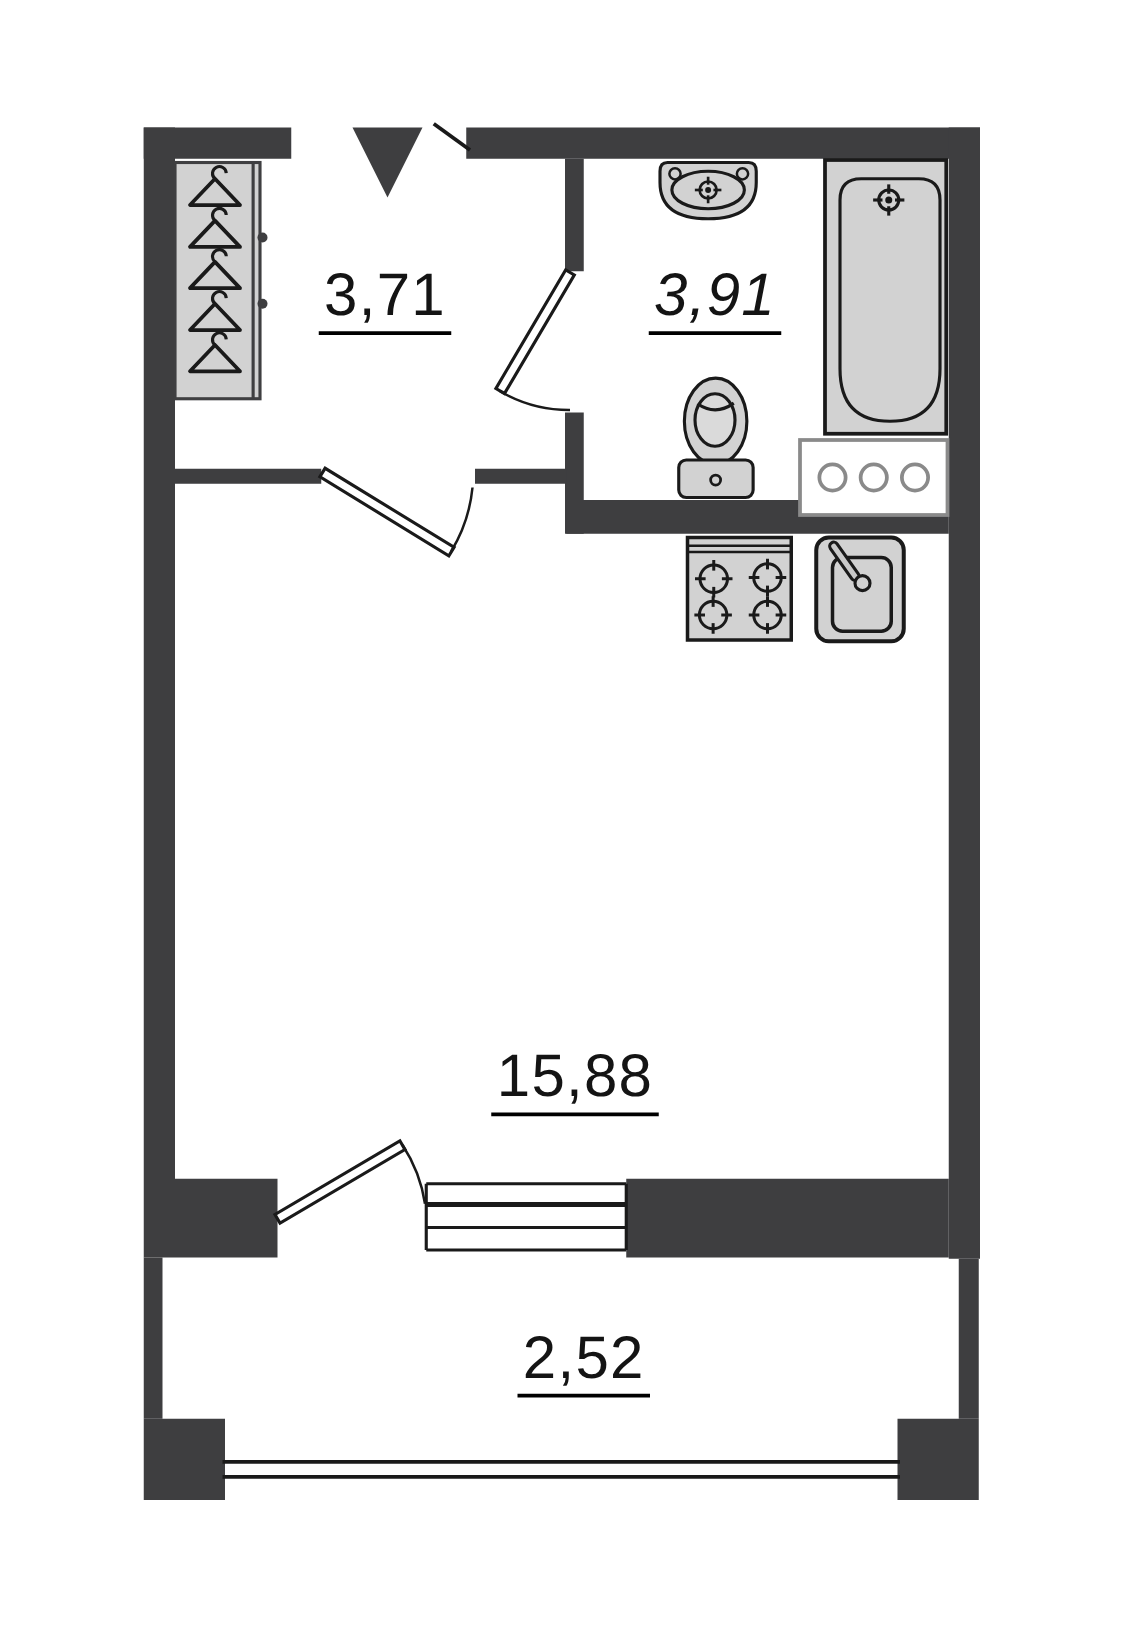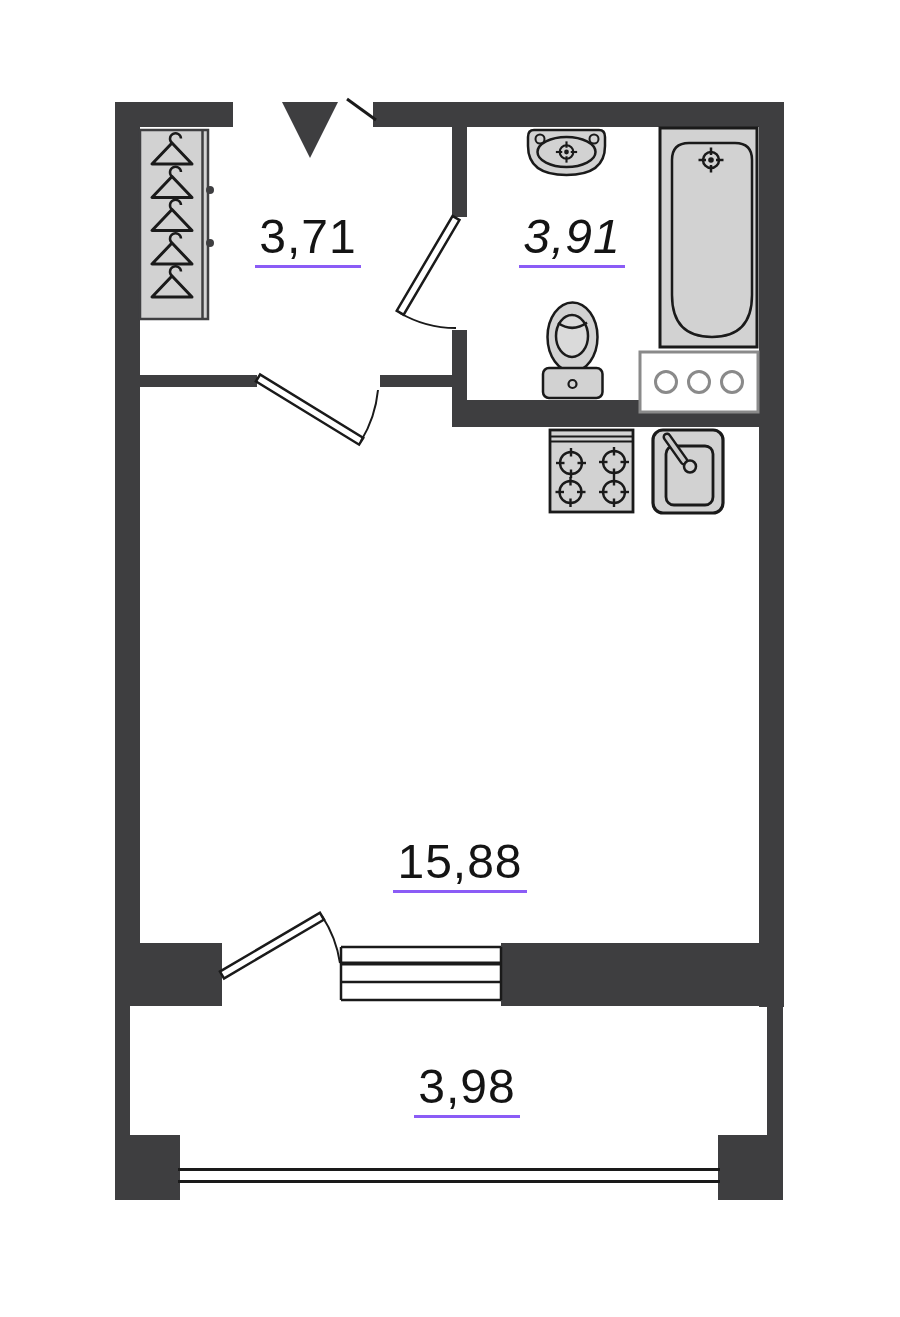--- a/index.html
+++ b/index.html
@@ -13,21 +13,21 @@
   .stage{
     position:relative;width:900px;height:1317px;background:var(--background,#fff);
     overflow:hidden;font-family:"Liberation Sans",sans-serif;
   }
   .wall{position:absolute;background:var(--wall,#3E3E40);}
   .overlay{position:absolute;left:0;top:0;width:900px;height:1317px;}
   .room-label{
     position:absolute;text-align:center;font-size:48px;line-height:50px;
     color:#141414;letter-spacing:1px;white-space:nowrap;
   }
-  .room-label span{display:inline-block;border-bottom:3px solid #8b5cf6;padding:0 4px 3px 4px;}
+  .room-label span{display:inline-block;border-bottom:3px solid #000000;padding:0 4px 3px 4px;}
   
   .fx{fill:var(--fixture-fill,#D2D2D2);}
   .wf{fill:var(--wall,#3E3E40);}
   .ol{stroke:var(--outline,#1A1A1A);}
   .nf{fill:none;}
   .wm{stroke:var(--appliance-outline,#8A8A8A);fill:#fff;}
   .door{fill:#fff;stroke:var(--outline,#1A1A1A);}
 </style>
 </head>
 <body>
@@ -197,16 +197,16 @@
 
   <div class="room-label" style="left:502px;top:212px;width:140px;font-style:italic;">
     <span>3,91</span>
   </div>
 
   <div class="room-label" style="left:375px;top:826px;width:170px;margin-top:11px;">
     <span>15,88</span>
   </div>
 
   <div class="room-label" style="left:397px;top:1062px;width:140px;">
-    <span>3,98</span>
+    <span>2,52</span>
   </div>
 
 </div>
 
 </body></html>

